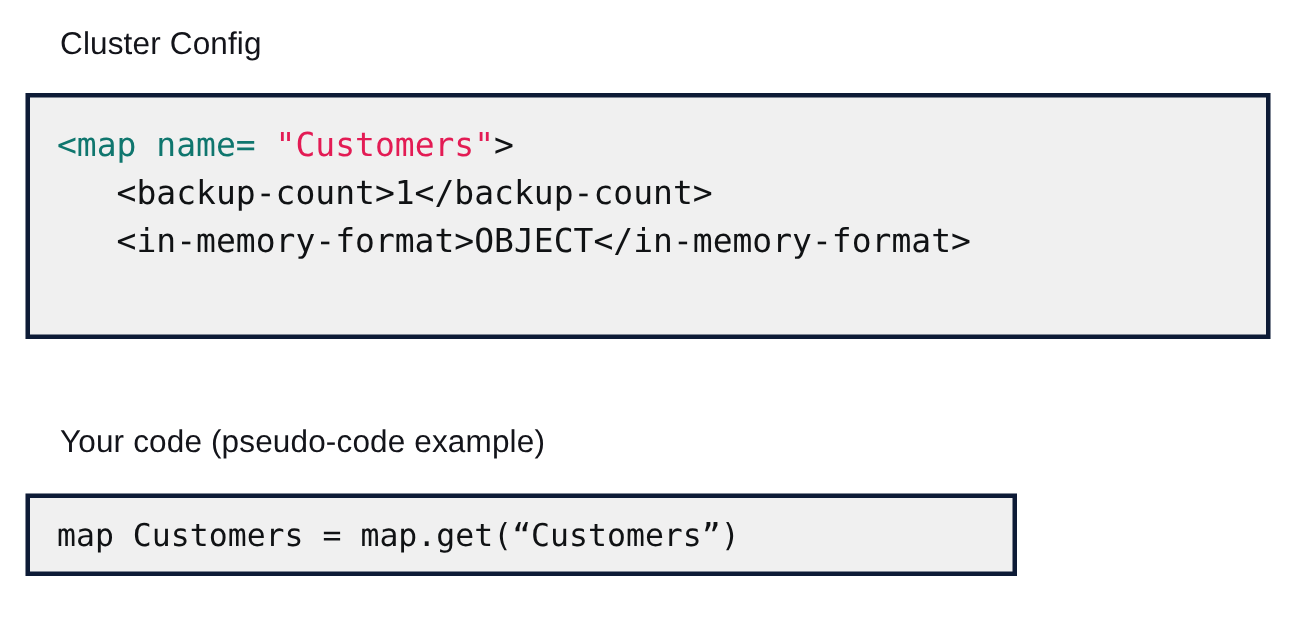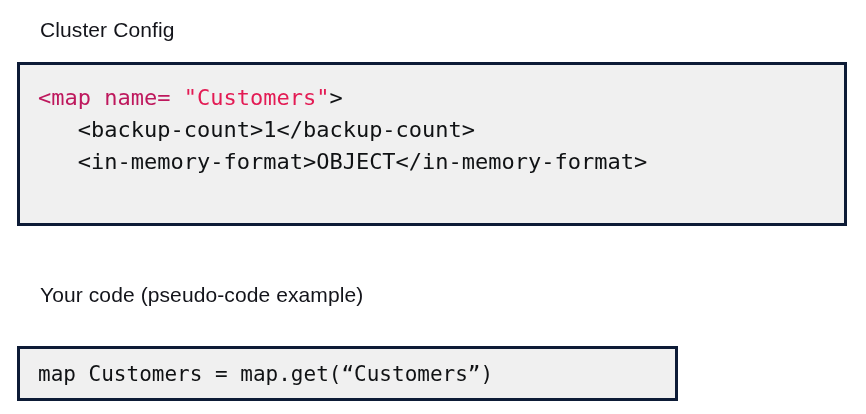--- a/index.html
+++ b/index.html
@@ -43,41 +43,41 @@
 
   #code-box-cluster-config {
     left: 17px;
     top: 62px;
     width: 830px;
     height: 164px;
     padding: 17px 0 0 18px;
   }
   #code-box-your-code {
     left: 17px;
-    top: 346px;
+    top: 329px;
     width: 661px;
     height: 55px;
     padding: 11px 0 15px 18px;
   }
 
   .code-line {
     font-family: "DejaVu Sans Mono", "Liberation Mono", monospace;
     font-size: 22px;
     line-height: 32px;
     color: #101214;
     white-space: pre;
     letter-spacing: 0px;
   }
   .code-line.small {
     font-size: 21px;
     line-height: 28px;
   }
 
   
-  .tok-tag    { color: #be185d; }
+  .tok-tag    { color: #0f766e; }
   .tok-string { color: #e31b54; }
   .tok-plain  { color: #101214; }
 </style>
 </head>
 <body>
 
 <div class="page">
 
   <div class="section-heading" id="heading-cluster-config">Cluster Config</div>
 

